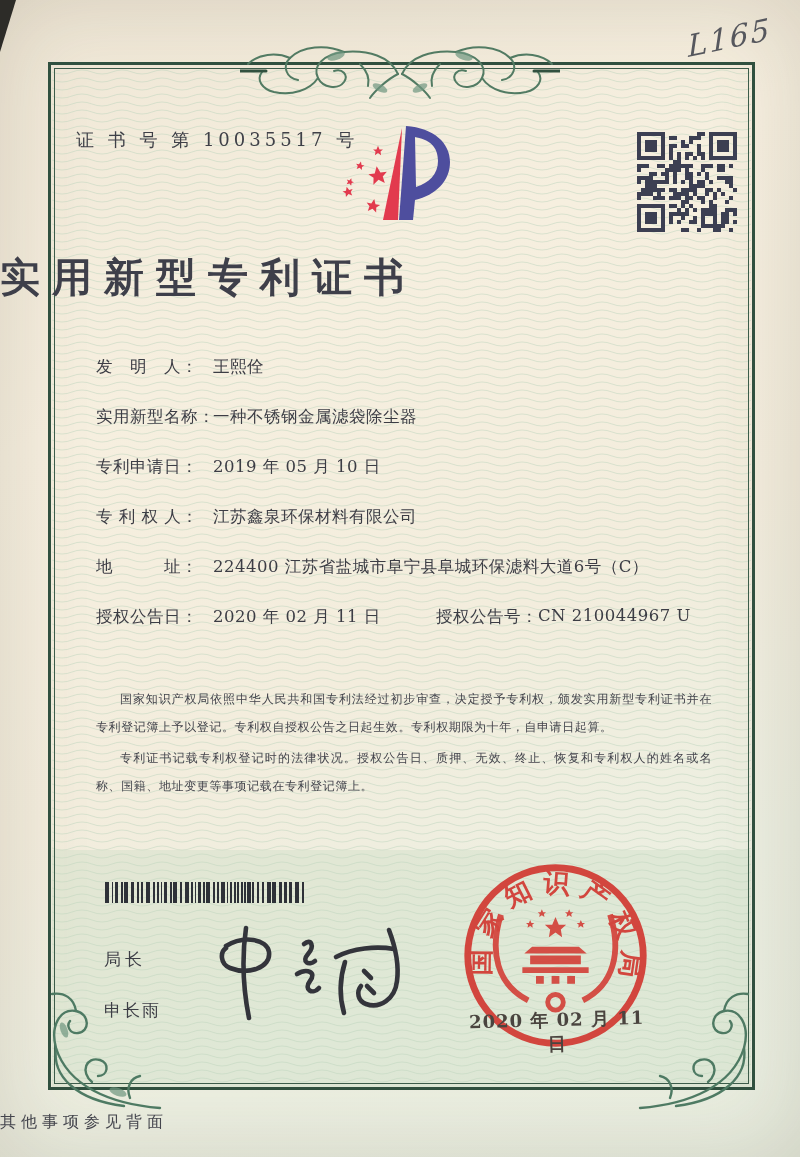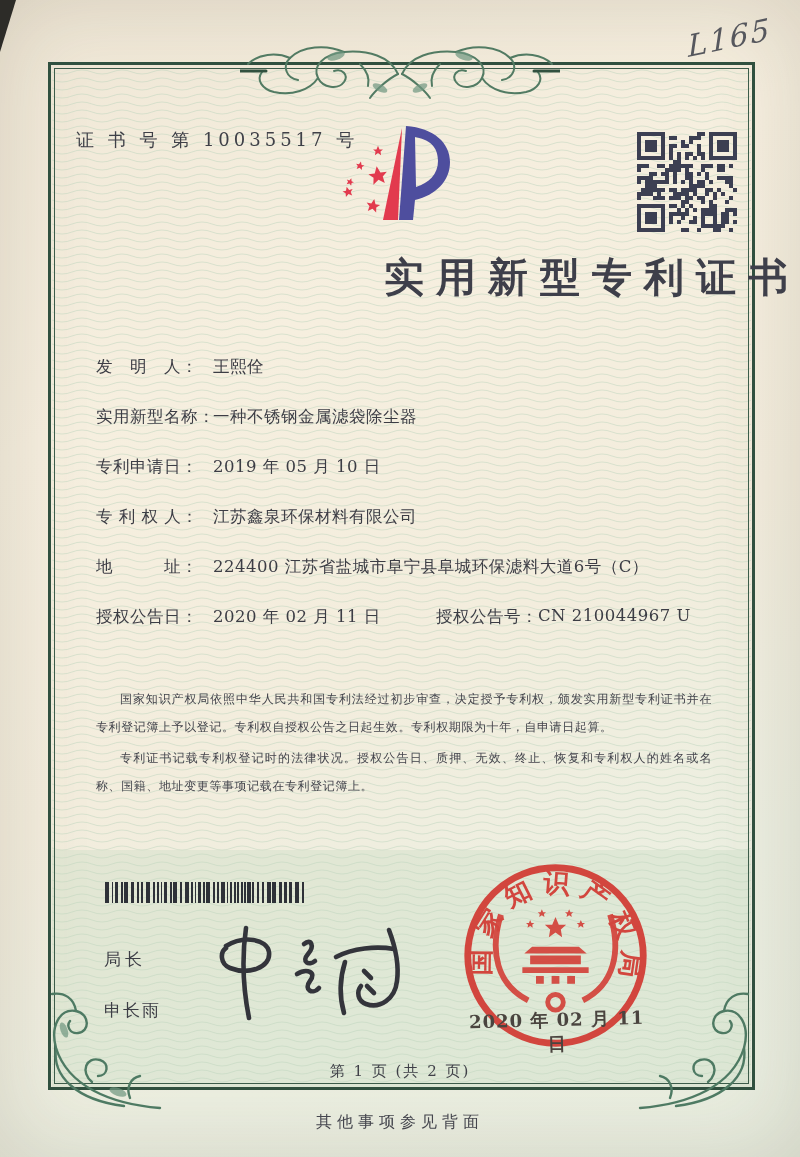--- a/index.html
+++ b/index.html
@@ -36,21 +36,21 @@
     background:rgba(193,216,190,.30);
   }
   .content { position:absolute; inset:0; z-index:2; }
   .cert-number {
     position:absolute; left:76px; top:128px;
     font-size:18px; letter-spacing:4px; color:#3f4048;
   }
   .logo { position:absolute; left:336px; top:116px; }
   .qr { position:absolute; left:637px; top:132px; width:100px; height:100px; }
   .title {
-    position:absolute; left:0; top:250px; width:800px; text-align:right;
+    position:absolute; left:0; top:250px; width:800px; text-align:left;
     font-size:40px; font-weight:bold; letter-spacing:12px; color:#3e3f4a;
   }
   .fields { position:absolute; left:96px; top:356px; width:618px; }
   .field-row { height:21px; margin-bottom:29px; white-space:nowrap; font-size:16.5px; letter-spacing:.5px; }
   .field-label { display:inline-block; width:117px; color:#3c3d45; vertical-align:top; }
   .field-value { color:#3c3d45; }
   .field-right { position:absolute; left:300px; }
   .paragraphs { position:absolute; left:96px; top:686px; width:616px; }
   .paragraphs p {
     font-size:12px; line-height:27.5px; text-indent:2em; letter-spacing:.6px;
@@ -65,21 +65,21 @@
   .seal-date {
     position:absolute; left:462px; top:1008px; width:190px; text-align:center;
     font-size:18px; letter-spacing:1px; color:#4a443f; transform:rotate(-1.5deg);
     font-weight:bold;
   }
   .page-num {
     position:absolute; left:0; top:1062px; width:800px; text-align:center;
     font-size:15px; letter-spacing:2px; color:#3f4048;
   }
   .back-note {
-    position:absolute; left:0; top:1112px; width:800px; text-align:center;
+    position:absolute; left:0; top:1112px; width:800px; text-align:left;
     font-size:16px; letter-spacing:5px; color:#44454d; font-style:oblique 6deg;
   }
   .ornament-top { position:absolute; left:240px; top:44px; }
   .ornament-bl { position:absolute; left:34px; top:986px; }
   .ornament-br { position:absolute; left:633px; top:986px; transform:scaleX(-1); }
   svg { display:block; }
 </style>
 </head>
 <body>
 
@@ -716,17 +716,16 @@
             <rect x="96" y="121" width="8" height="8"></rect>
             <rect x="112" y="121" width="8" height="8"></rect>
           <path d="M44,58 C32,96 40,130 72,146" fill="none" stroke="#d23a33" stroke-width="6"></path>
           <path d="M156,58 C168,96 160,130 128,146" fill="none" stroke="#d23a33" stroke-width="6"></path>
           <circle cx="100" cy="148" r="8" fill="none" stroke="#d23a33" stroke-width="5"></circle>
         </g>
       </g>
     </svg>
     <div class="seal-date">2020 年 02 月 11 日</div>
 
-    <div class="page-num">第 1 页 (共 2 页)</div>
     <div class="back-note">其他事项参见背面</div>
 
   </div>
 </div>
 
 </body></html>

